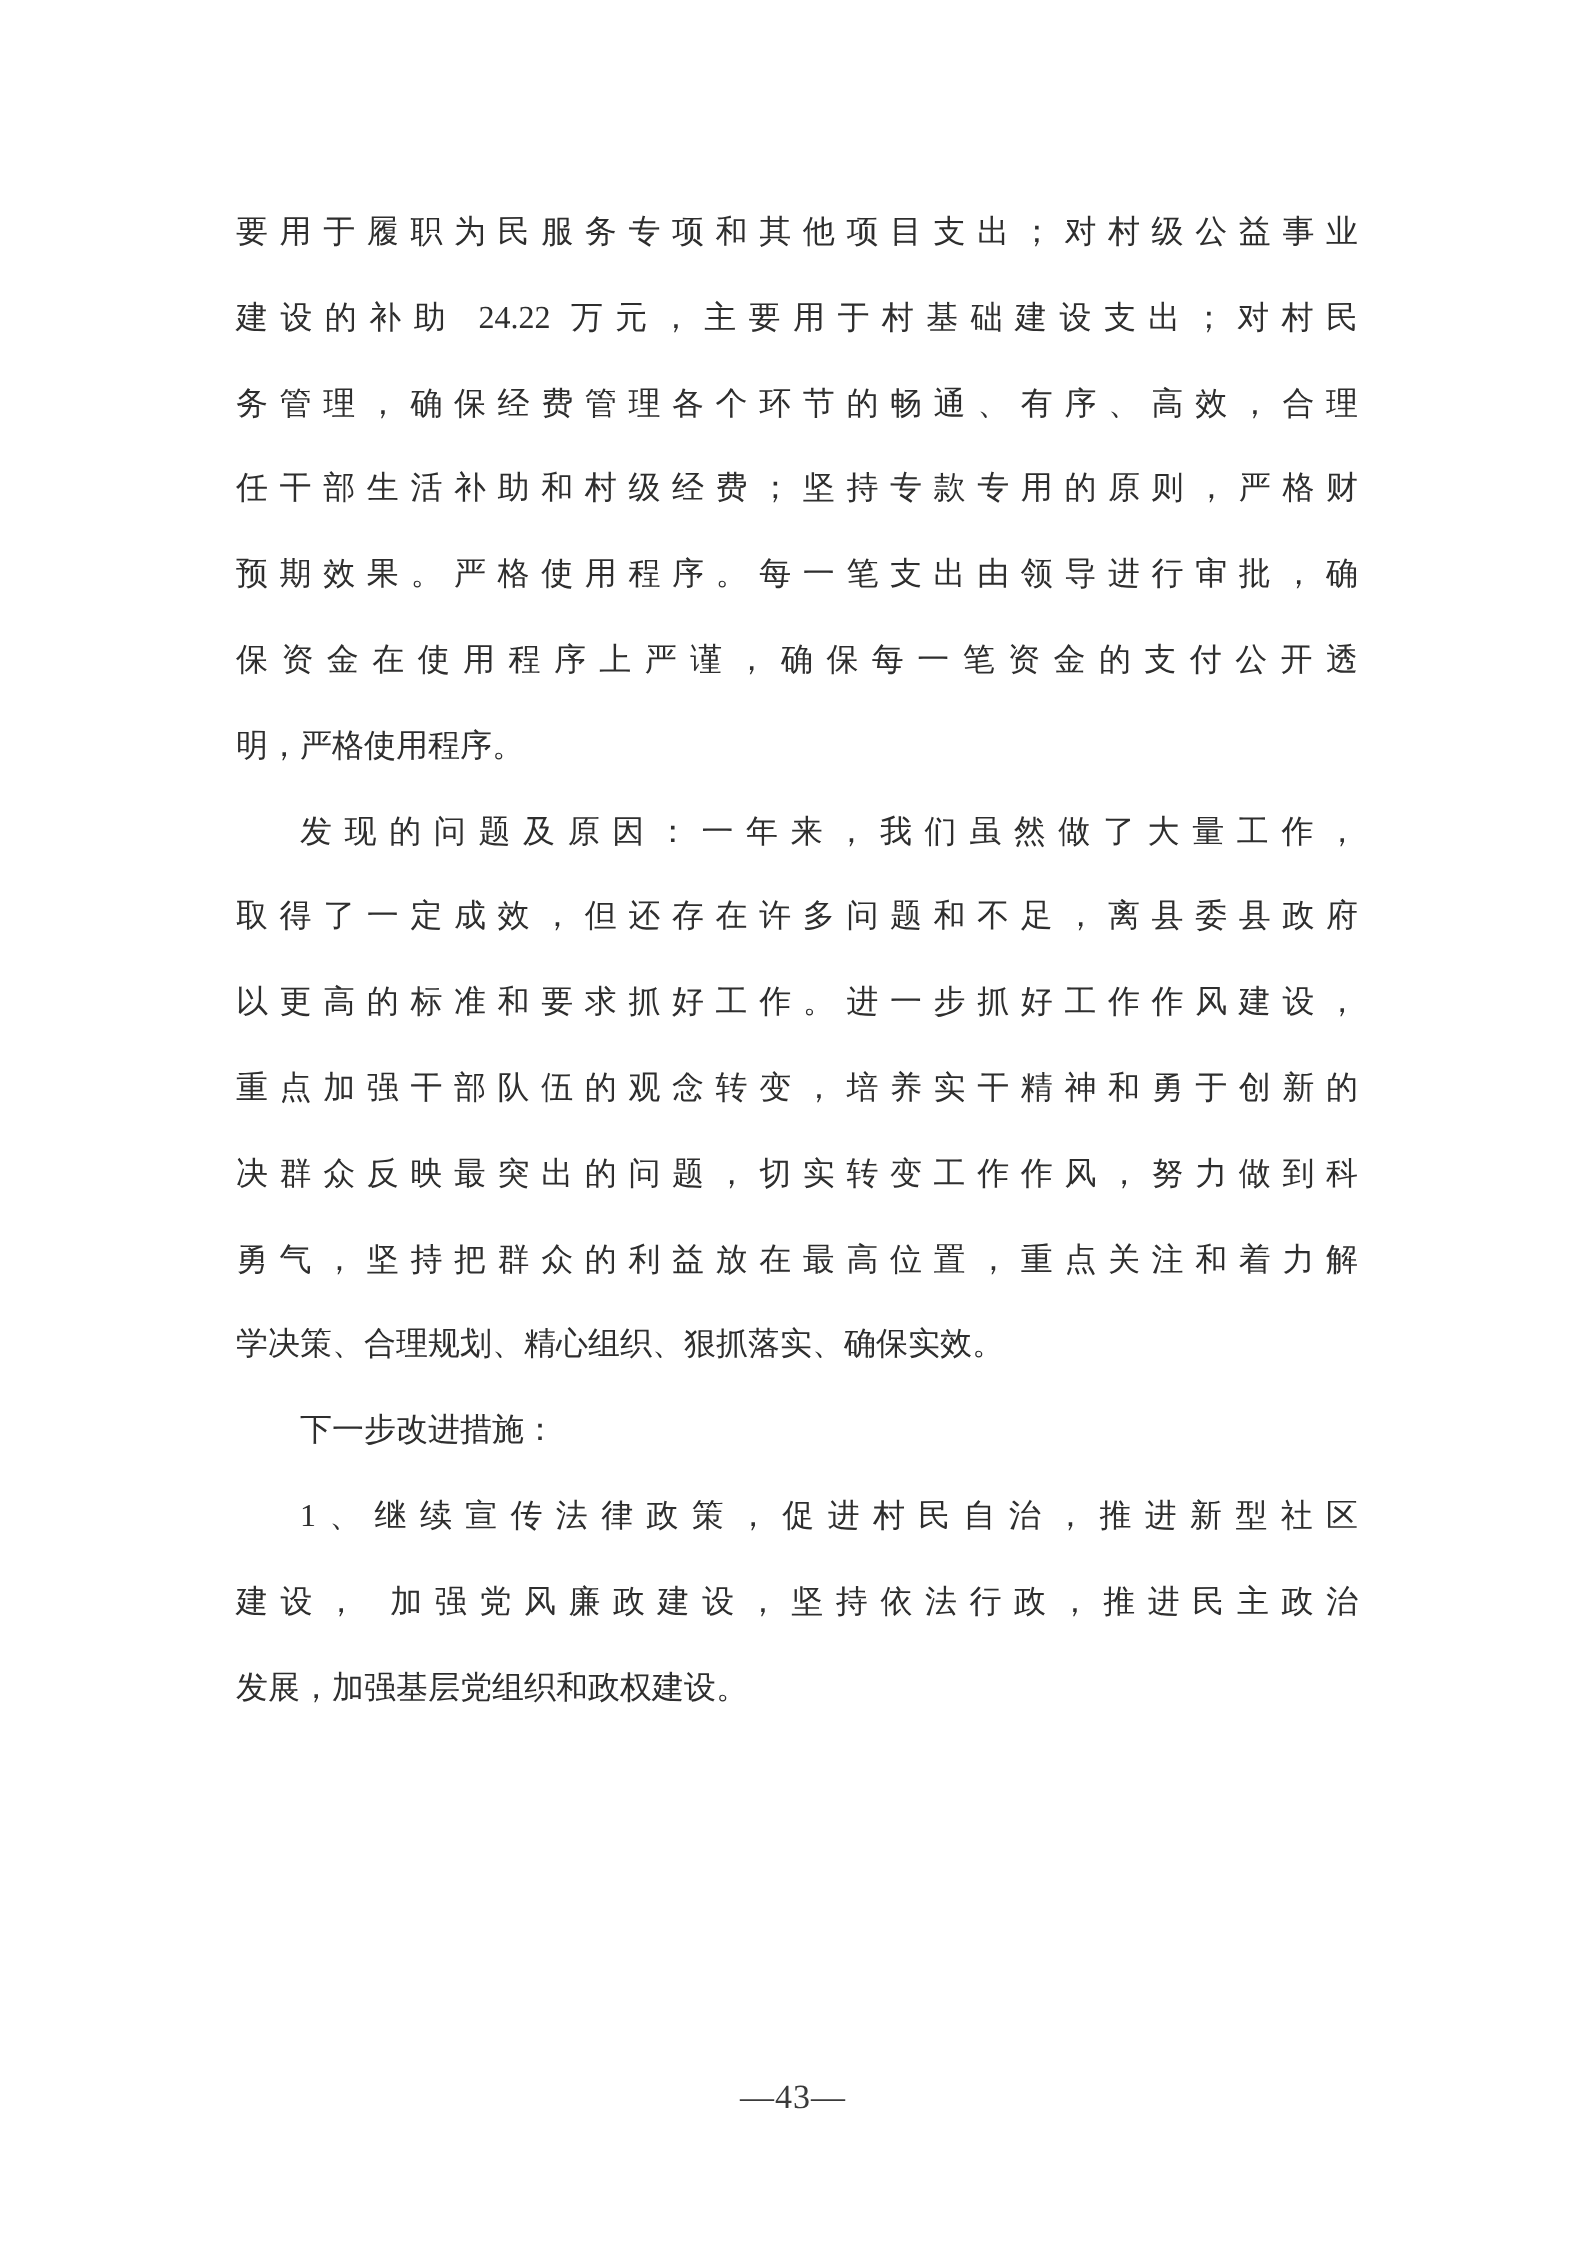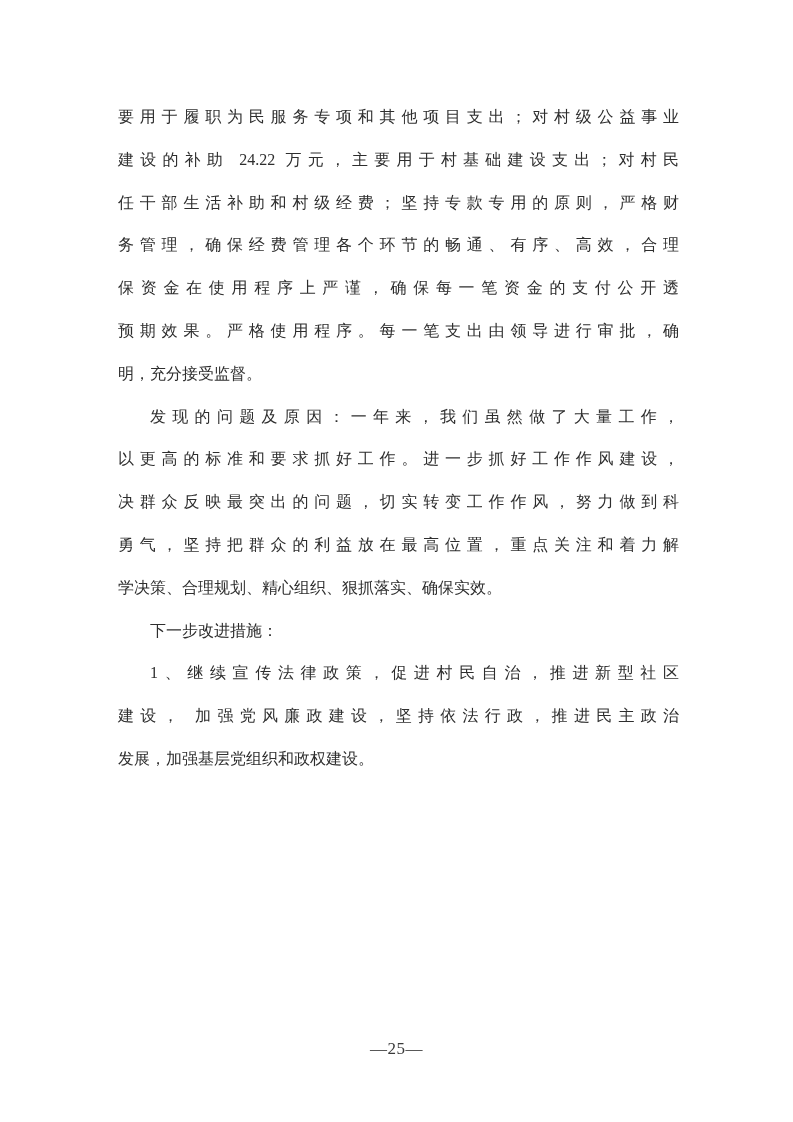--- a/index.html
+++ b/index.html
@@ -53,31 +53,33 @@
   }
 </style>
 </head>
 <body>
 
 <div class="page">
 
   <div class="text-block">
     <div class="line fill">要用于履职为民服务专项和其他项目支出；对村级公益事业</div>
     <div class="line fill">建设的补助 24.22 万元，主要用于村基础建设支出；对村民</div>
+    <div class="line fill">务管理，确保经费管理各个环节的畅通、有序、高效，合理</div>
     <div class="line fill">任干部生活补助和村级经费；坚持专款专用的原则，严格财</div>
-    <div class="line fill">务管理，确保经费管理各个环节的畅通、有序、高效，合理</div>
+    <div class="line fill">预期效果。严格使用程序。每一笔支出由领导进行审批，确</div>
     <div class="line fill">保资金在使用程序上严谨，确保每一笔资金的支付公开透</div>
-    <div class="line fill">预期效果。严格使用程序。每一笔支出由领导进行审批，确</div>
-    <div class="line end">明，充分接受监督。</div>
+    <div class="line end">明，严格使用程序。</div>
     <div class="line fill indent">发现的问题及原因：一年来，我们虽然做了大量工作，</div>
+    <div class="line fill">取得了一定成效，但还存在许多问题和不足，离县委县政府</div>
     <div class="line fill">以更高的标准和要求抓好工作。进一步抓好工作作风建设，</div>
+    <div class="line fill">重点加强干部队伍的观念转变，培养实干精神和勇于创新的</div>
     <div class="line fill">决群众反映最突出的问题，切实转变工作作风，努力做到科</div>
     <div class="line fill">勇气，坚持把群众的利益放在最高位置，重点关注和着力解</div>
     <div class="line end">学决策、合理规划、精心组织、狠抓落实、确保实效。</div>
     <div class="line end indent">下一步改进措施：</div>
     <div class="line fill indent">1、继续宣传法律政策，促进村民自治，推进新型社区</div>
     <div class="line fill">建设， 加强党风廉政建设，坚持依法行政，推进民主政治</div>
     <div class="line end">发展，加强基层党组织和政权建设。</div>
   </div>
 
-  <div class="page-footer">—25—</div>
+  <div class="page-footer">—43—</div>
 
 </div>
 
 </body></html>

